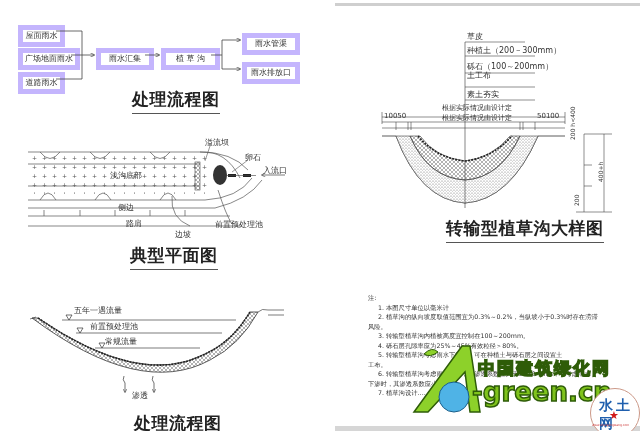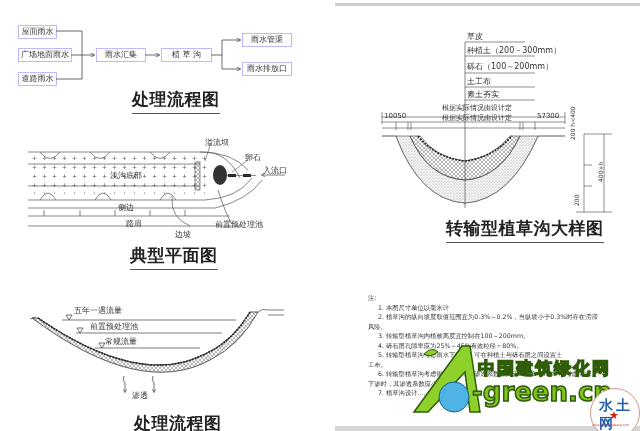--- a/index.html
+++ b/index.html
@@ -4,21 +4,21 @@
 <style>
   html, body { margin:0; padding:0; background:#fff; }
   body { width:640px; height:431px; position:relative; overflow:hidden;
          font-family:"DejaVu Sans", sans-serif; color:#222; }
   .sheet { position:absolute; background:#fff; }
   .sheet.left { left:0; top:0; width:335px; height:431px; }
   .topbar { position:absolute; left:0; top:3px; width:640px; height:3px; background:#cfcfcf; }
   .botbar { position:absolute; left:268px; top:426px; width:372px; height:5px; background:#d6d6d6; }
   svg { position:absolute; left:0; top:0; }
   .lbl { position:absolute; font-size:8px; line-height:10px; color:#333; white-space:nowrap; }
-  .box { position:absolute; border:1px solid #c4b5fd; font-size:8px; line-height:12px; text-align:center; color:#333; background:#fff; }
+  .box { position:absolute; border:5px solid #c4b5fd; font-size:8px; line-height:12px; text-align:center; color:#333; background:#fff; }
   .title { position:absolute; font-size:17px; font-weight:bold; color:#222; border-bottom:1px solid #555; padding-bottom:2px; white-space:nowrap; letter-spacing:0.5px; }
   .notes { position:absolute; left:368px; top:293px; width:270px; font-size:6.3px; line-height:9.5px; color:#333; }
   .notes div { white-space:nowrap; }
   .wm-text { position:absolute; font-weight:bold; color:#7fc31c; -webkit-text-stroke:1.5px #2e5c08; }
   .stamp { position:absolute; left:590px; top:388px; width:48px; height:48px; border:1px solid #c98; border-radius:50%; background:#fff; }
 </style>
 </head>
 <body>
 
 <div class="topbar"></div>
@@ -142,26 +142,26 @@
 <div class="lbl" style="left:132px;top:391px;">渗透</div>
 
 <div class="title" style="left:132px;top:88px;">处理流程图</div>
 <div class="title" style="left:130px;top:244px;">典型平面图</div>
 <div class="title" style="left:134px;top:412px;">处理流程图</div>
 <div class="title" style="left:446px;top:217px;">转输型植草沟大样图</div>
 
 <div class="lbl" style="left:467px;top:32px;">草皮</div>
 <div class="lbl" style="left:467px;top:46px;">种植土（200－300mm）</div>
 <div class="lbl" style="left:467px;top:62px;">砾石（100～200mm）</div>
-<div class="lbl" style="left:467px;top:77px;text-align:right;">土工布</div>
+<div class="lbl" style="left:467px;top:71px;text-align:right;">土工布</div>
 <div class="lbl" style="left:467px;top:90px;">素土夯实</div>
 <div class="lbl" style="left:442px;top:103px;font-size:7px;">根据实际情况由设计定</div>
 <div class="lbl" style="left:442px;top:113px;font-size:7px;">根据实际情况由设计定</div>
 <div class="lbl" style="left:384px;top:111px;font-size:7px;">10050</div>
-<div class="lbl" style="left:537px;top:111px;font-size:7px;">57300</div>
+<div class="lbl" style="left:537px;top:111px;font-size:7px;">50100</div>
 <div class="lbl" style="left:568px;top:140px;font-size:6px;transform:rotate(-90deg);transform-origin:left top;">200 h&lt;400</div>
 <div class="lbl" style="left:572px;top:206px;font-size:6px;transform:rotate(-90deg);transform-origin:left top;">200</div>
 <div class="lbl" style="left:596px;top:182px;font-size:6px;transform:rotate(-90deg);transform-origin:left top;">400+h</div>
 
 <div class="notes">
   <div>注:</div>
   <div style="padding-left:10px;">1. 本图尺寸单位以毫米计</div>
   <div style="padding-left:10px;">2. 植草沟的纵向坡度取值范围宜为0.3%～0.2%，当纵坡小于0.3%时存在涝滞</div>
   <div>风险。</div>
   <div style="padding-left:10px;">3. 转输型植草沟内植被高度宜控制在100～200mm。</div>

